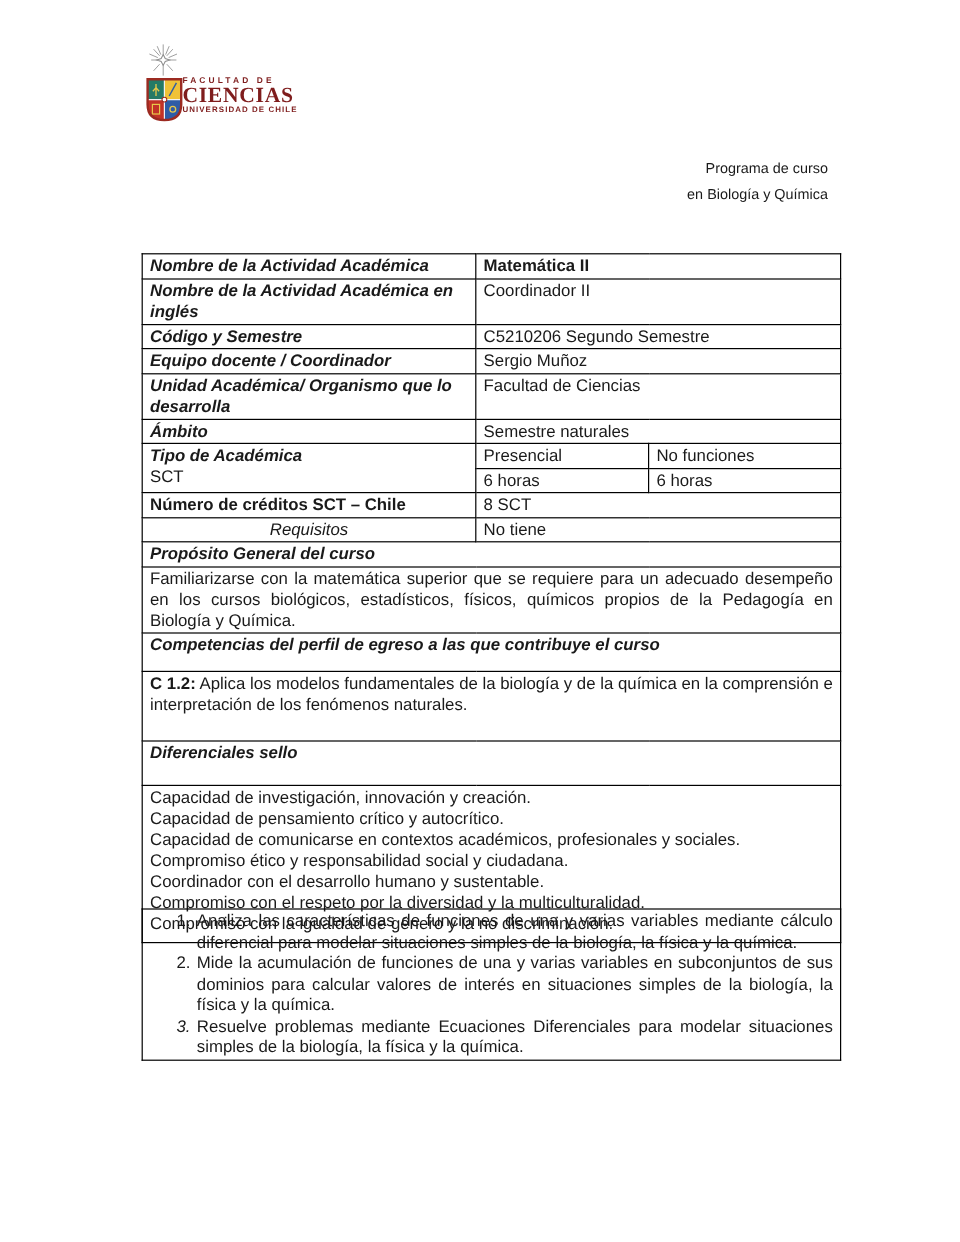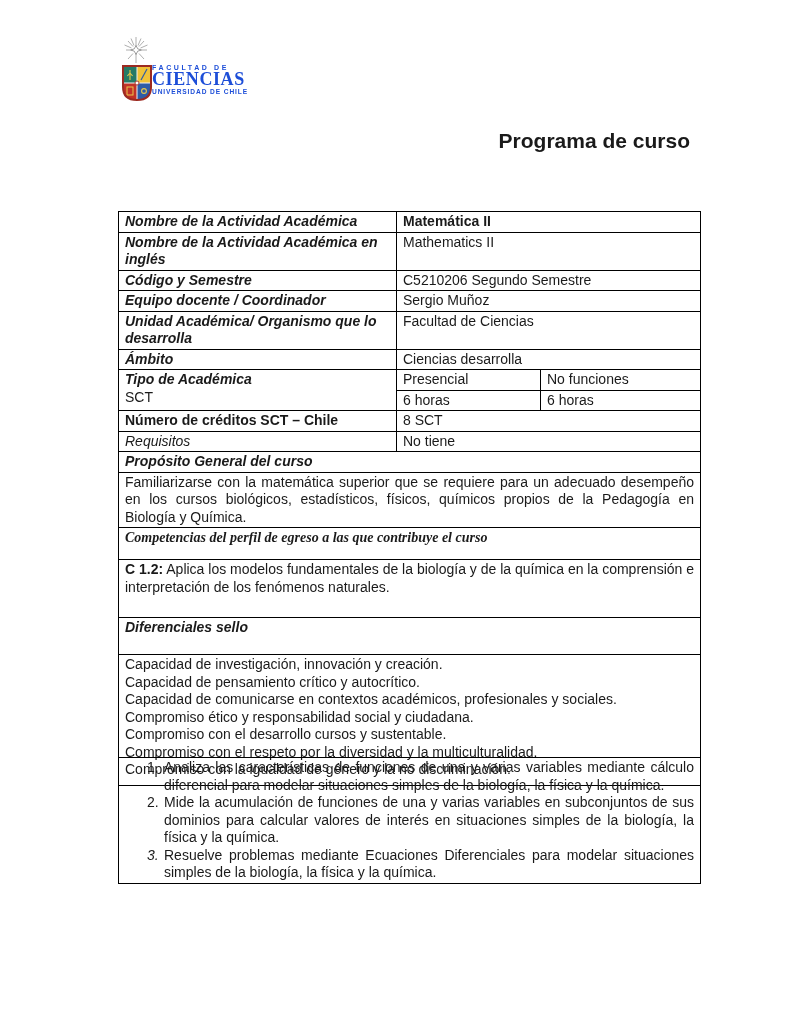--- a/index.html
+++ b/index.html
@@ -6,42 +6,42 @@
   html,body { background:#ffffff; }
   .page {
     position:relative; width:800px; height:1035px; background:#fff;
     font-family:"Liberation Sans","DejaVu Sans",sans-serif;
     color:#1a1a1a; overflow:hidden;
   }
 
   
   .logo { position:absolute; left:118px; top:36px; width:160px; height:70px; }
   .crest { position:absolute; left:2px; top:0; }
-  .logo-text { position:absolute; left:34px; top:28px; color:#1d4ed8; white-space:nowrap; }
+  .logo-text { position:absolute; left:34px; top:28px; color:#7f1d1d; white-space:nowrap; }
   .logo-fac { font-size:7px; font-weight:bold; letter-spacing:2.6px; }
   .logo-cie { font-family:"Liberation Serif","DejaVu Serif",serif; font-size:18px; font-weight:bold; letter-spacing:0.6px; line-height:17px; }
   .logo-uni { font-size:6.6px; font-weight:bold; letter-spacing:0.9px; }
 
   
   .doc-title { position:absolute; left:290px; top:130px; width:400px; text-align:right;
-    font-size:21px; font-weight:bold; line-height:21.5px; }
+    font-size:12px; font-weight:normal; line-height:21.5px; }
 
   
   table.doc { border-collapse:collapse; table-layout:fixed; width:582px; }
   .t1 { position:absolute; left:118px; top:211px; }
   .t2 { position:absolute; left:118px; top:757px; }
   table.doc td { border:1.5px solid #000; padding:1px 6px; font-size:14px;
     line-height:17.5px; vertical-align:top; overflow:hidden; }
   .lab { font-weight:bold; font-style:italic; }
   .labb { font-weight:bold; }
   .ital { font-style:italic; }
-  .ctr { }
+  .ctr { text-align:center; }
   .just { text-align:justify;margin-left:44px; }
   .bold { font-weight:bold; }
-  .pad-b14 { padding-bottom:14px;font-family:Liberation Serif, serif; }
+  .pad-b14 { padding-bottom:14px; }
   .pad-b20 { padding-bottom:20px; }
   .vbot { vertical-align:bottom; padding-bottom:3px; }
   .list-cell { padding-top:3px; padding-bottom:4px; }
 
   .oli { position:relative; padding-left:39px; text-align:justify; }
   .oli .num { position:absolute; left:22px; top:0; } 
   tr.r1{height:20px} tr.r2{height:37px} tr.r3{height:20px} tr.r4{height:19px}
   tr.r5{height:35px} tr.r6{height:20px} tr.r7{height:18px} tr.r8{height:17px}
   tr.r9{height:19px} tr.r10{height:17px} tr.r11{height:18px} tr.r12{height:35px}
   tr.r13{height:32px} tr.r14{height:58px} tr.r15{height:37px} tr.r16{height:131px}
@@ -94,52 +94,53 @@
     </svg>
     <div class="logo-text">
       <div class="logo-fac">FACULTAD DE</div>
       <div class="logo-cie">CIENCIAS</div>
       <div class="logo-uni">UNIVERSIDAD DE CHILE</div>
     </div>
   </div>
 
   <div class="doc-title">
     <div>Programa de curso</div>
+    <div>en Biología y Química</div>
   </div>
 
   <table class="doc t1">
     <colgroup>
         <col style="width:278px">
         <col style="width:144px">
         <col style="width:160px">
       </colgroup>
     <tbody>
         <tr class="r1">
       <td class="lab">Nombre de la Actividad Académica</td>
       <td colspan="2" class="bold">Matemática II</td>
     </tr>
     <tr class="r2">
       <td class="lab">Nombre de la Actividad Académica en inglés</td>
-      <td colspan="2">Mathematics II</td>
+      <td colspan="2">Coordinador II</td>
     </tr>
     <tr class="r3">
       <td class="lab">Código y Semestre</td>
       <td colspan="2">C5210206 Segundo Semestre</td>
     </tr>
     <tr class="r4">
       <td class="lab">Equipo docente / Coordinador</td>
       <td colspan="2">Sergio Muñoz</td>
     </tr>
     <tr class="r5">
       <td class="lab">Unidad Académica/ Organismo que lo desarrolla</td>
       <td colspan="2">Facultad de Ciencias</td>
     </tr>
     <tr class="r6">
       <td class="lab">Ámbito</td>
-      <td colspan="2">Ciencias desarrolla</td>
+      <td colspan="2">Semestre naturales</td>
     </tr>
     <tr class="r7">
       <td rowspan="2">
         <span class="lab">Tipo de Académica</span><br>
         <span>SCT</span>
       </td>
       <td>Presencial</td>
       <td>No funciones</td>
     </tr>
     <tr class="r8">
@@ -168,21 +169,21 @@
     </tr>
     <tr class="r15">
       <td colspan="3" class="lab pad-b20">Diferenciales sello</td>
     </tr>
     <tr class="r16">
       <td colspan="3" class="list-cell">
         <div>Capacidad de investigación, innovación y creación.</div>
         <div>Capacidad de pensamiento crítico y autocrítico.</div>
         <div>Capacidad de comunicarse en contextos académicos, profesionales y sociales.</div>
         <div>Compromiso ético y responsabilidad social y ciudadana.</div>
-        <div>Compromiso con el desarrollo cursos y sustentable.</div>
+        <div>Coordinador con el desarrollo humano y sustentable.</div>
         <div>Compromiso con el respeto por la diversidad y la multiculturalidad.</div>
         <div>Compromiso con la igualdad de género y la no discriminación.</div>
       </td>
     </tr>
   </tbody>
     </table>
 
   <table class="doc t2">
     <colgroup>
         <col style="width:582px">

